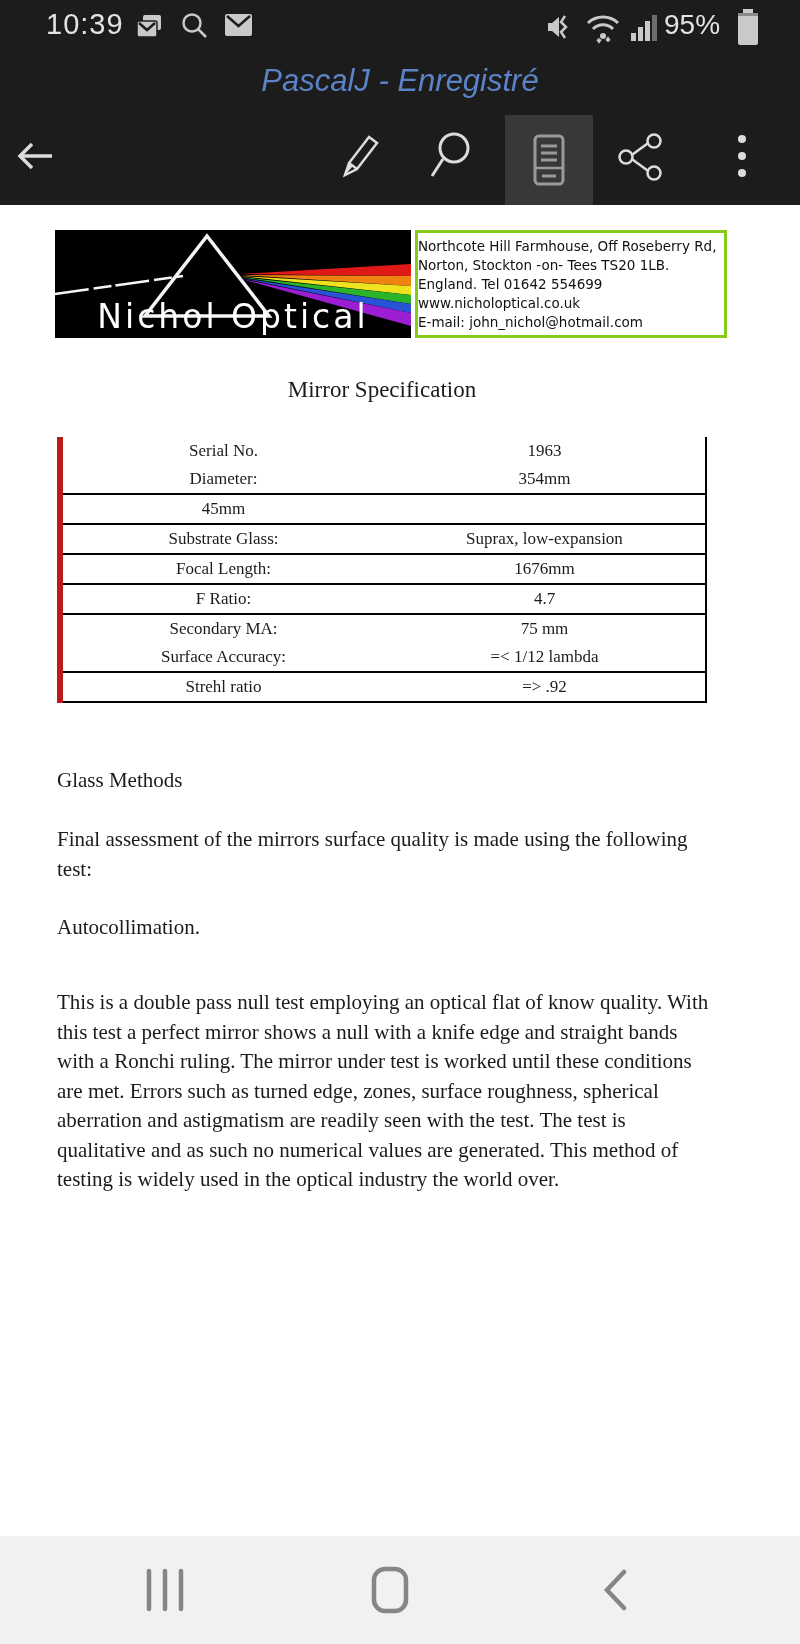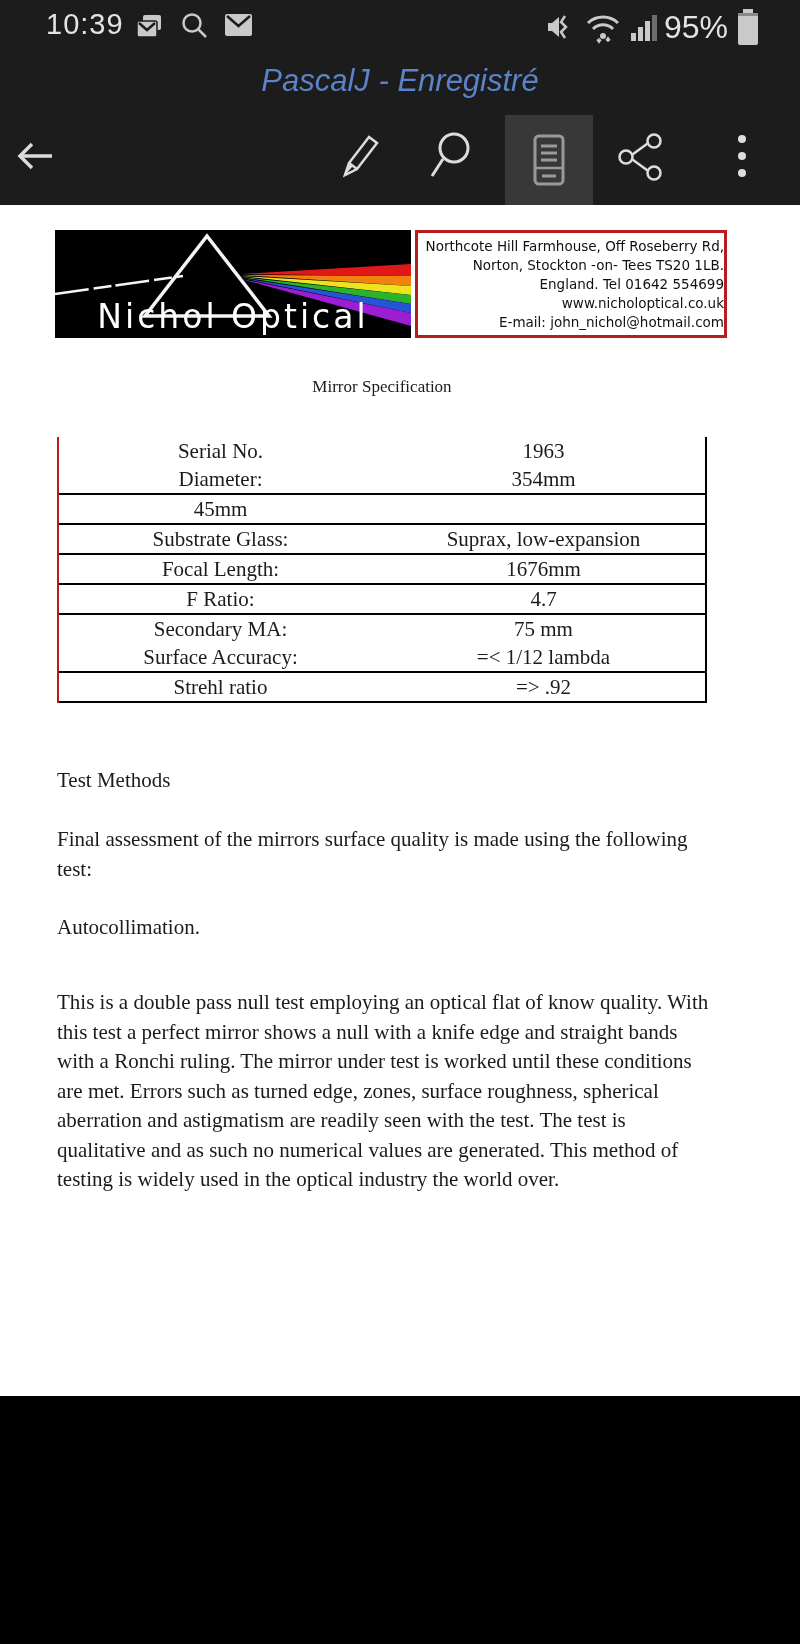--- a/index.html
+++ b/index.html
@@ -1,58 +1,58 @@
 <!DOCTYPE html>
 <html><head>
 <meta charset="utf-8">
 <style>
   * { margin:0; padding:0; box-sizing:border-box; }
   html,body { background:#000; }
   #screen {
-    position:relative; width:800px; height:1396px; overflow:hidden;
+    position:relative; width:800px; height:1644px; overflow:hidden;
     font-family:"Liberation Sans", sans-serif; background:#fff;
   }
   
   #appbar { position:absolute; top:0; left:0; width:800px; height:205px; background:#1c1c1c; }
   #statusbar { position:absolute; top:0; left:0; width:800px; height:55px; }
   .st-time { position:absolute; left:46px; top:8px; font-size:29px; color:#e3e3e3; letter-spacing:1px; }
   .st-ic { position:absolute; }
-  .st-pct { position:absolute; left:664px; top:9px; font-size:32px; color:#e3e3e3; }
+  .st-pct { position:absolute; left:664px; top:9px; font-size:28px; color:#e3e3e3; }
   #apptitle {
     position:absolute; top:55px; left:0; width:800px; height:52px;
     text-align:center; line-height:52px; font-size:31px; color:#5b83c7;font-style:italic;
   }
   #toolbar { position:absolute; top:107px; left:0; width:800px; height:98px; }
   .tb-btn { position:absolute; display:flex; align-items:center; justify-content:center; }
   #tb-view-btn { left:505px; top:8px; width:88px; height:90px; background:#383838; }
   
   #page { position:absolute; top:205px; left:0; width:800px; height:1331px; background:#ffffff; color:#1b1b1b; }
   #logo-box {
     position:absolute; left:55px; top:25px; width:356px; height:108px; background:#000;
   }
   #logo-brand {
     position:absolute; left:0; bottom:2px; width:100%; text-align:center;
     color:#fff; font-size:33px; letter-spacing:3px; font-family:"DejaVu Sans", sans-serif;
   }
   #addr-box {
     position:absolute; left:415px; top:25px; width:312px; height:108px;
-    border:3px solid #b91c1c; background:#fff;
+    border:3px solid #84cc16; background:#fff;
     display:flex; flex-direction:column; justify-content:center;
-    text-align:right; font-size:13.5px; line-height:19px;
+    text-align:left; font-size:13.5px; line-height:19px;
     font-family:"DejaVu Sans", sans-serif; color:#111;
   }
   .doc-serif { font-family:"Liberation Serif", serif; }
   #doc-heading {
     position:absolute; left:57px; top:172px; width:650px; text-align:center;
-    font-size:17px;
+    font-size:23px;
   }
   #spec-table {
     position:absolute; left:57px; top:232px; width:650px;
-    border-left:2px solid #b91c1c; border-right:2px solid #000;
-    font-size:21px;
+    border-left:6px solid #b91c1c; border-right:2px solid #000;
+    font-size:17px;
   }
   .tcell { border-bottom:2px solid #000; }
   .trow { height:28px; display:flex; align-items:center; }
   .tlabel { width:50%; text-align:center; }
   .tvalue { width:50%; text-align:center; }
   .doc-text { position:absolute; left:57px; font-size:21px; line-height:29.5px; }
   #sec1-head { top:561px; }
   #sec1-body { top:620px; width:640px; }
   #sec2-head { top:708px; }
   #sec2-body { top:766px; width:655px;margin-top:17px; }
@@ -249,21 +249,21 @@
         </div>
       </div>
       <div class="tcell">
         <div class="trow">
           <div class="tlabel">Strehl ratio</div>
           <div class="tvalue">=&gt; .92</div>
         </div>
       </div>
     </div>
 
-    <div class="doc-text doc-serif" id="sec1-head">Test Methods</div>
+    <div class="doc-text doc-serif" id="sec1-head">Glass Methods</div>
     <div class="doc-text doc-serif" id="sec1-body">Final assessment of the mirrors surface quality is made using the following test:</div>
     <div class="doc-text doc-serif" id="sec2-head">Autocollimation.</div>
     <div class="doc-text doc-serif" id="sec2-body">This is a double pass null test employing an optical flat of know quality.  With this test a perfect mirror shows a null with a knife edge and straight bands with a Ronchi ruling. The mirror under test is worked until these conditions are met. Errors such as turned edge, zones, surface roughness, spherical aberration and astigmatism are readily seen with the test. The test is qualitative and as such no numerical values are generated. This method of testing is widely used in the optical industry the world over.</div>
   </div>
 
   <div id="navbar">
     <div class="nav-btn" id="nav-recents">
       <svg width="42" height="44" viewBox="0 0 42 44">
         <line x1="5" y1="3" x2="5" y2="41" stroke="#868686" stroke-width="4.5" stroke-linecap="round"></line>
         <line x1="21" y1="3" x2="21" y2="41" stroke="#868686" stroke-width="4.5" stroke-linecap="round"></line>

